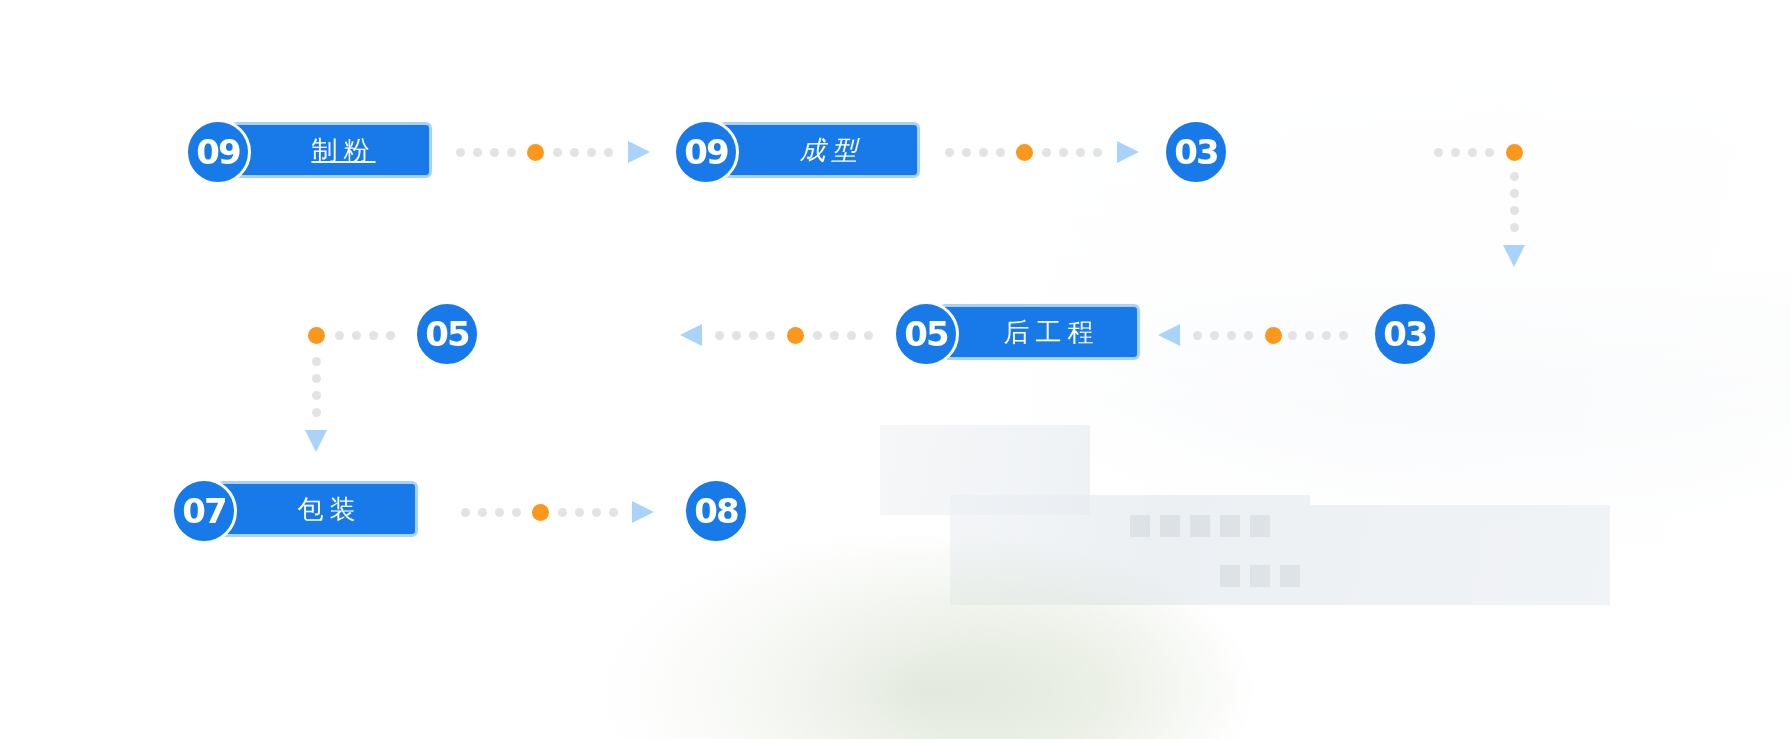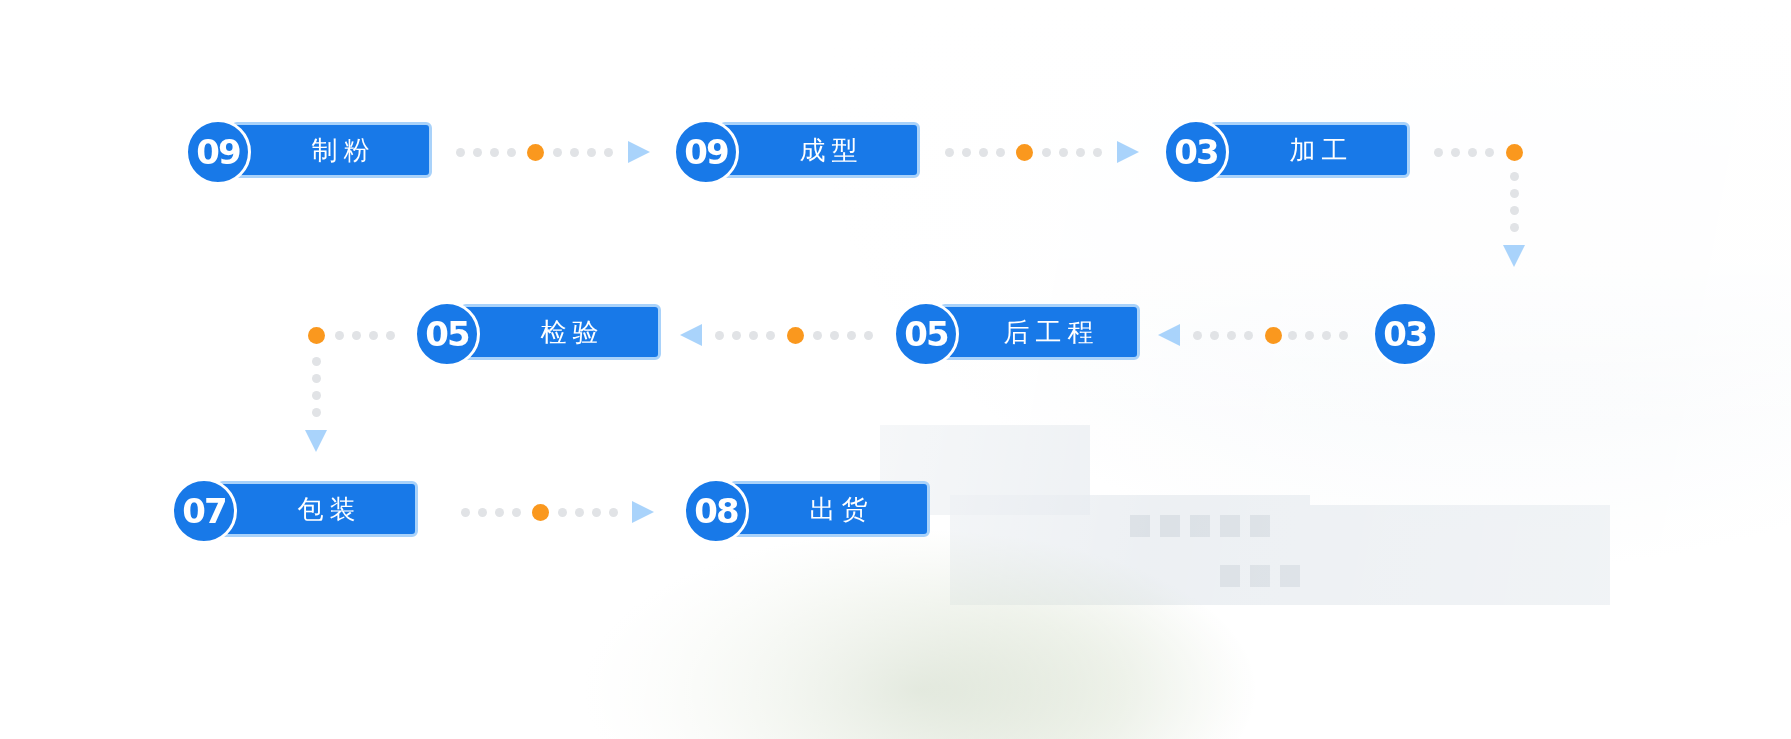--- a/index.html
+++ b/index.html
@@ -51,50 +51,47 @@
   <div class="win" style="left:1220px;top:565px;width:20px;height:22px;"></div>
   <div class="win" style="left:1250px;top:565px;width:20px;height:22px;"></div>
   <div class="win" style="left:1280px;top:565px;width:20px;height:22px;"></div>
   <div class="trees"></div>
   <div class="fadeTop"></div>
   <div class="fade"></div>
 </div>
 
 <div class="step" style="left:185px;top:119px;width:247px;">
   <div class="circle">09</div>
-  <div class="box" style="width:201px;">制粉</div>
+  <div class="box" style="width:201px;text-decoration:underline;">制粉</div>
 </div>
 <div class="step" style="left:673px;top:119px;width:247px;">
   <div class="circle">09</div>
-  <div class="box" style="width:201px;">成型</div>
+  <div class="box" style="width:201px;font-style:italic;">成型</div>
 </div>
 <div class="step" style="left:1163px;top:119px;width:247px;">
   <div class="circle">03</div>
-  <div class="box" style="width:201px;">加工</div>
 </div>
 
 <div class="step" style="left:1372px;top:301px;width:247px;">
   <div class="circle">03</div>
 </div>
 <div class="step" style="left:893px;top:301px;width:247px;">
   <div class="circle">05</div>
   <div class="box" style="width:201px;">后工程</div>
 </div>
 <div class="step" style="left:414px;top:301px;width:247px;">
   <div class="circle">05</div>
-  <div class="box" style="width:201px;">检验</div>
 </div>
 
 <div class="step" style="left:171px;top:478px;width:247px;">
   <div class="circle">07</div>
   <div class="box" style="width:201px;">包装</div>
 </div>
 <div class="step" style="left:683px;top:478px;width:247px;">
   <div class="circle">08</div>
-  <div class="box" style="width:201px;">出货</div>
 </div>
 
 <div>
   <div class="dot" style="left:456px;top:148px;"></div>
   <div class="dot" style="left:473px;top:148px;"></div>
   <div class="dot" style="left:490px;top:148px;"></div>
   <div class="dot" style="left:507px;top:148px;"></div>
   <div class="odot" style="left:527px;top:144px;"></div>
   <div class="dot" style="left:553px;top:148px;"></div>
   <div class="dot" style="left:570px;top:148px;"></div>

